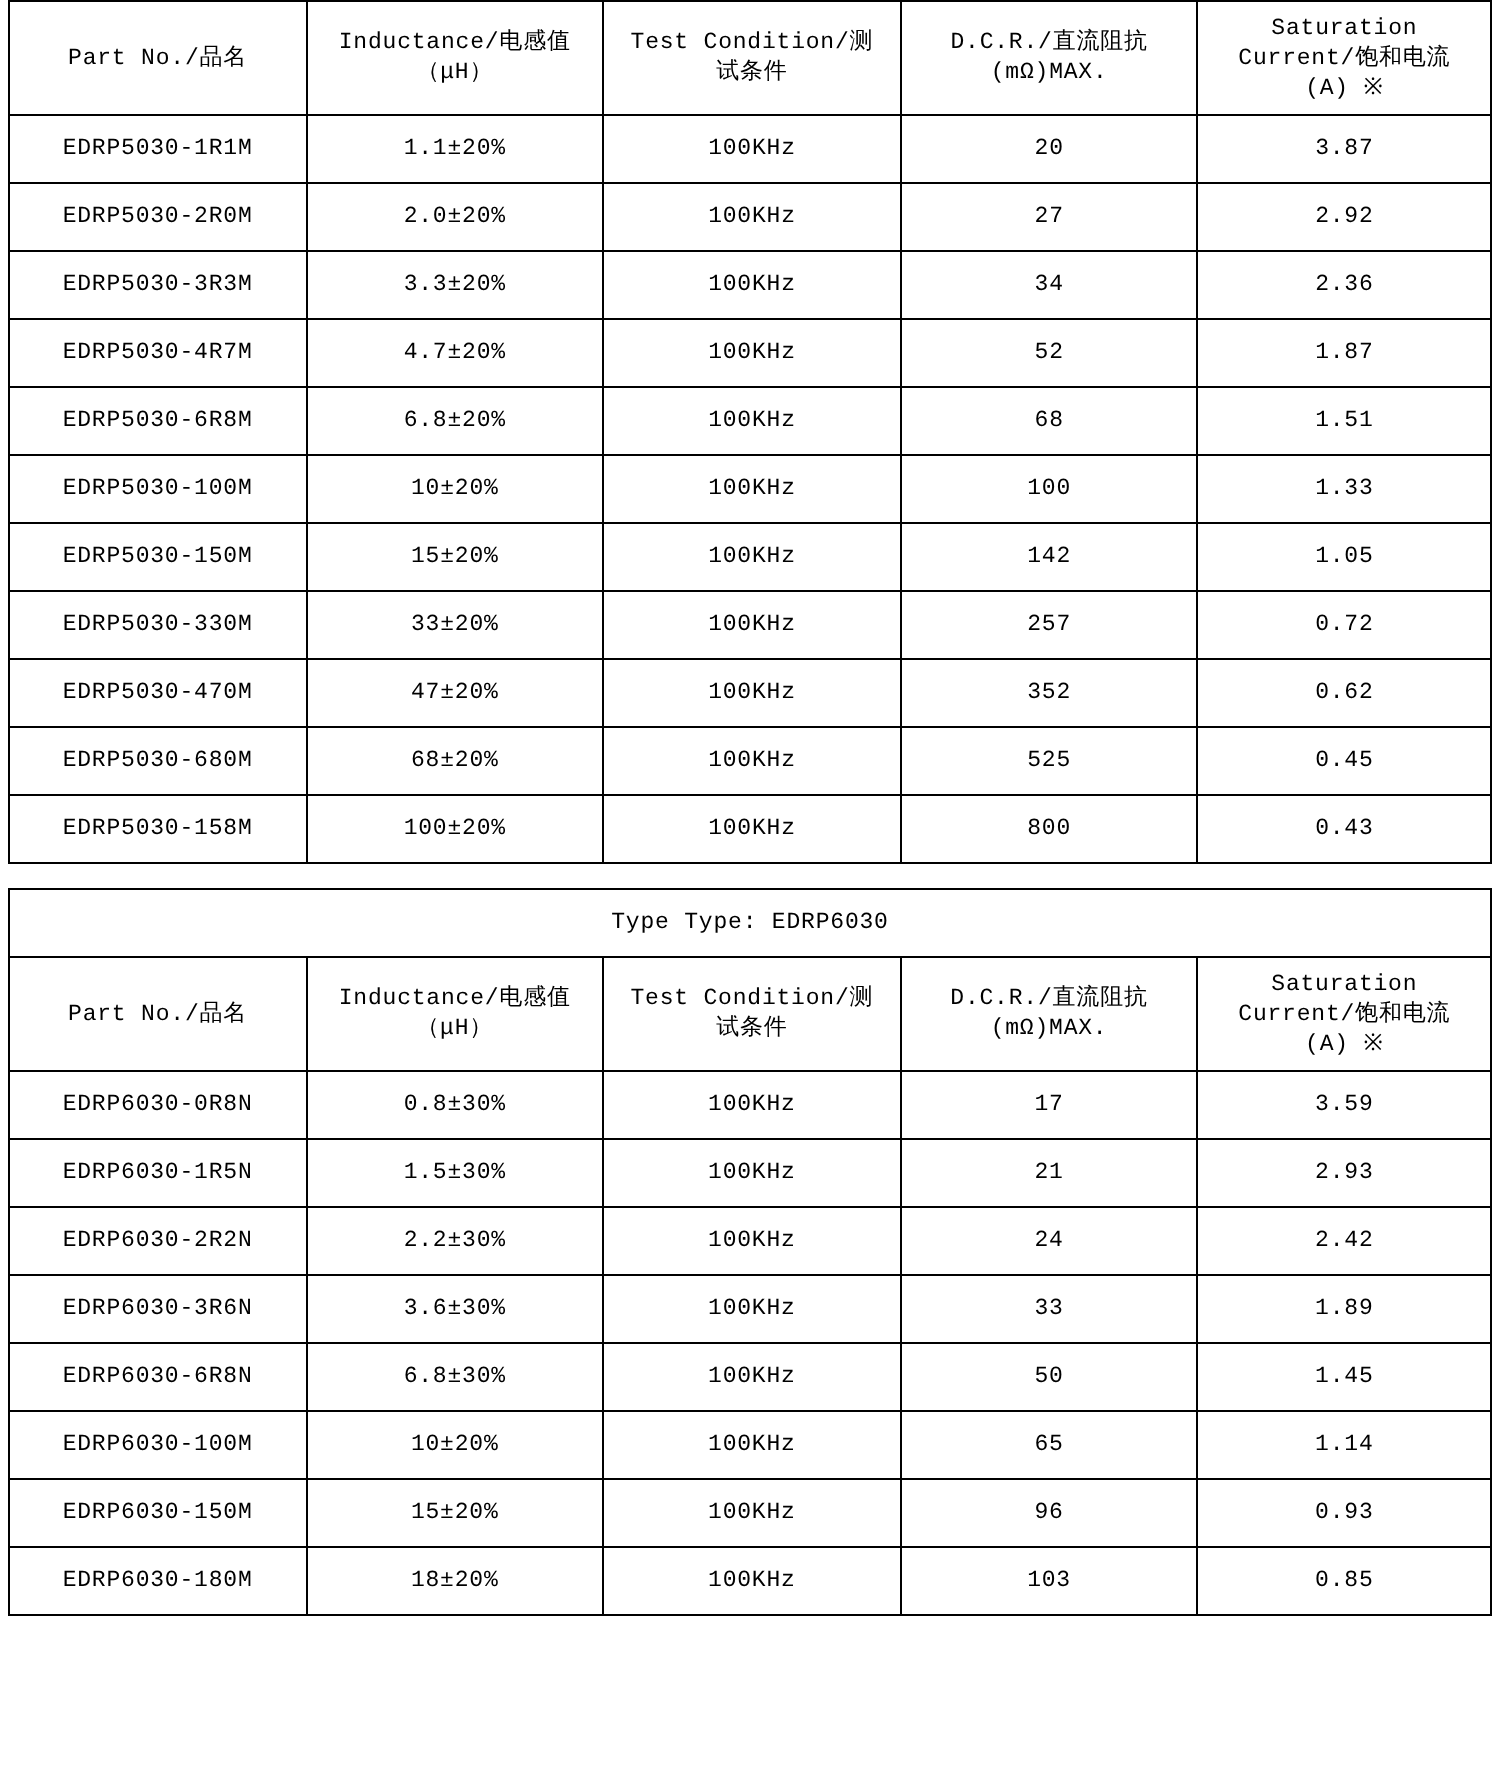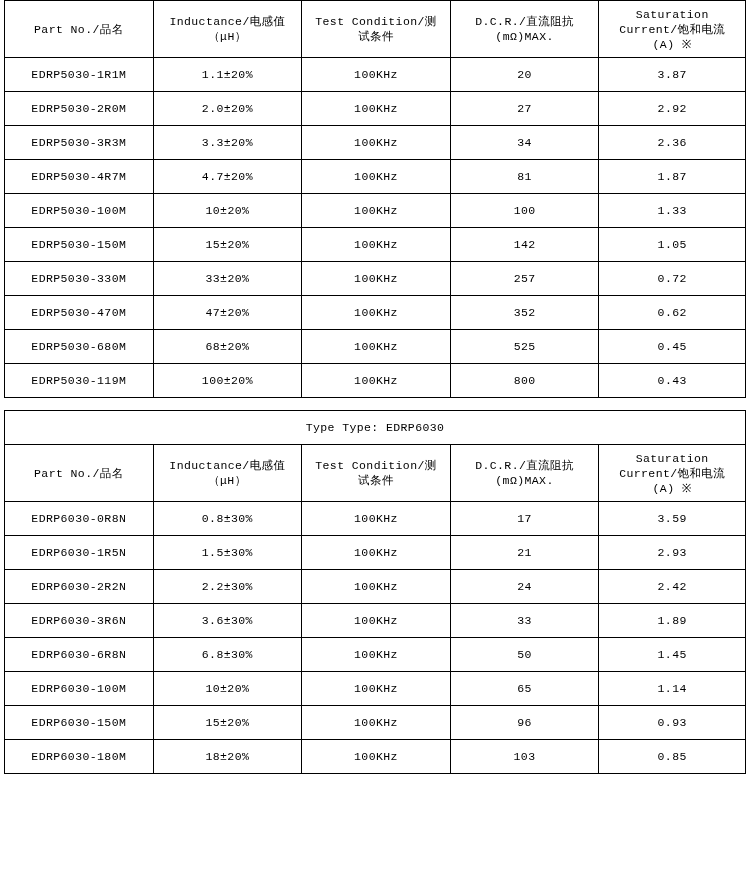--- a/index.html
+++ b/index.html
@@ -118,22 +118,29 @@
             <td>EDRP5030-3R3M</td>
             <td>3.3±20%</td>
             <td>100KHz</td>
             <td>34</td>
             <td>2.36</td>
           </tr>
           <tr>
             <td>EDRP5030-4R7M</td>
             <td>4.7±20%</td>
             <td>100KHz</td>
-            <td>81</td>
+            <td>52</td>
             <td>1.87</td>
+          </tr>
+          <tr>
+            <td>EDRP5030-6R8M</td>
+            <td>6.8±20%</td>
+            <td>100KHz</td>
+            <td>68</td>
+            <td>1.51</td>
           </tr>
           <tr>
             <td>EDRP5030-100M</td>
             <td>10±20%</td>
             <td>100KHz</td>
             <td>100</td>
             <td>1.33</td>
           </tr>
           <tr>
             <td>EDRP5030-150M</td>
@@ -157,21 +164,21 @@
             <td>0.62</td>
           </tr>
           <tr>
             <td>EDRP5030-680M</td>
             <td>68±20%</td>
             <td>100KHz</td>
             <td>525</td>
             <td>0.45</td>
           </tr>
           <tr>
-            <td>EDRP5030-119M</td>
+            <td>EDRP5030-158M</td>
             <td>100±20%</td>
             <td>100KHz</td>
             <td>800</td>
             <td>0.43</td>
           </tr>
         </tbody>
       </table>
       <div class="gap"></div>
       <table class="spec">
         <colgroup>

